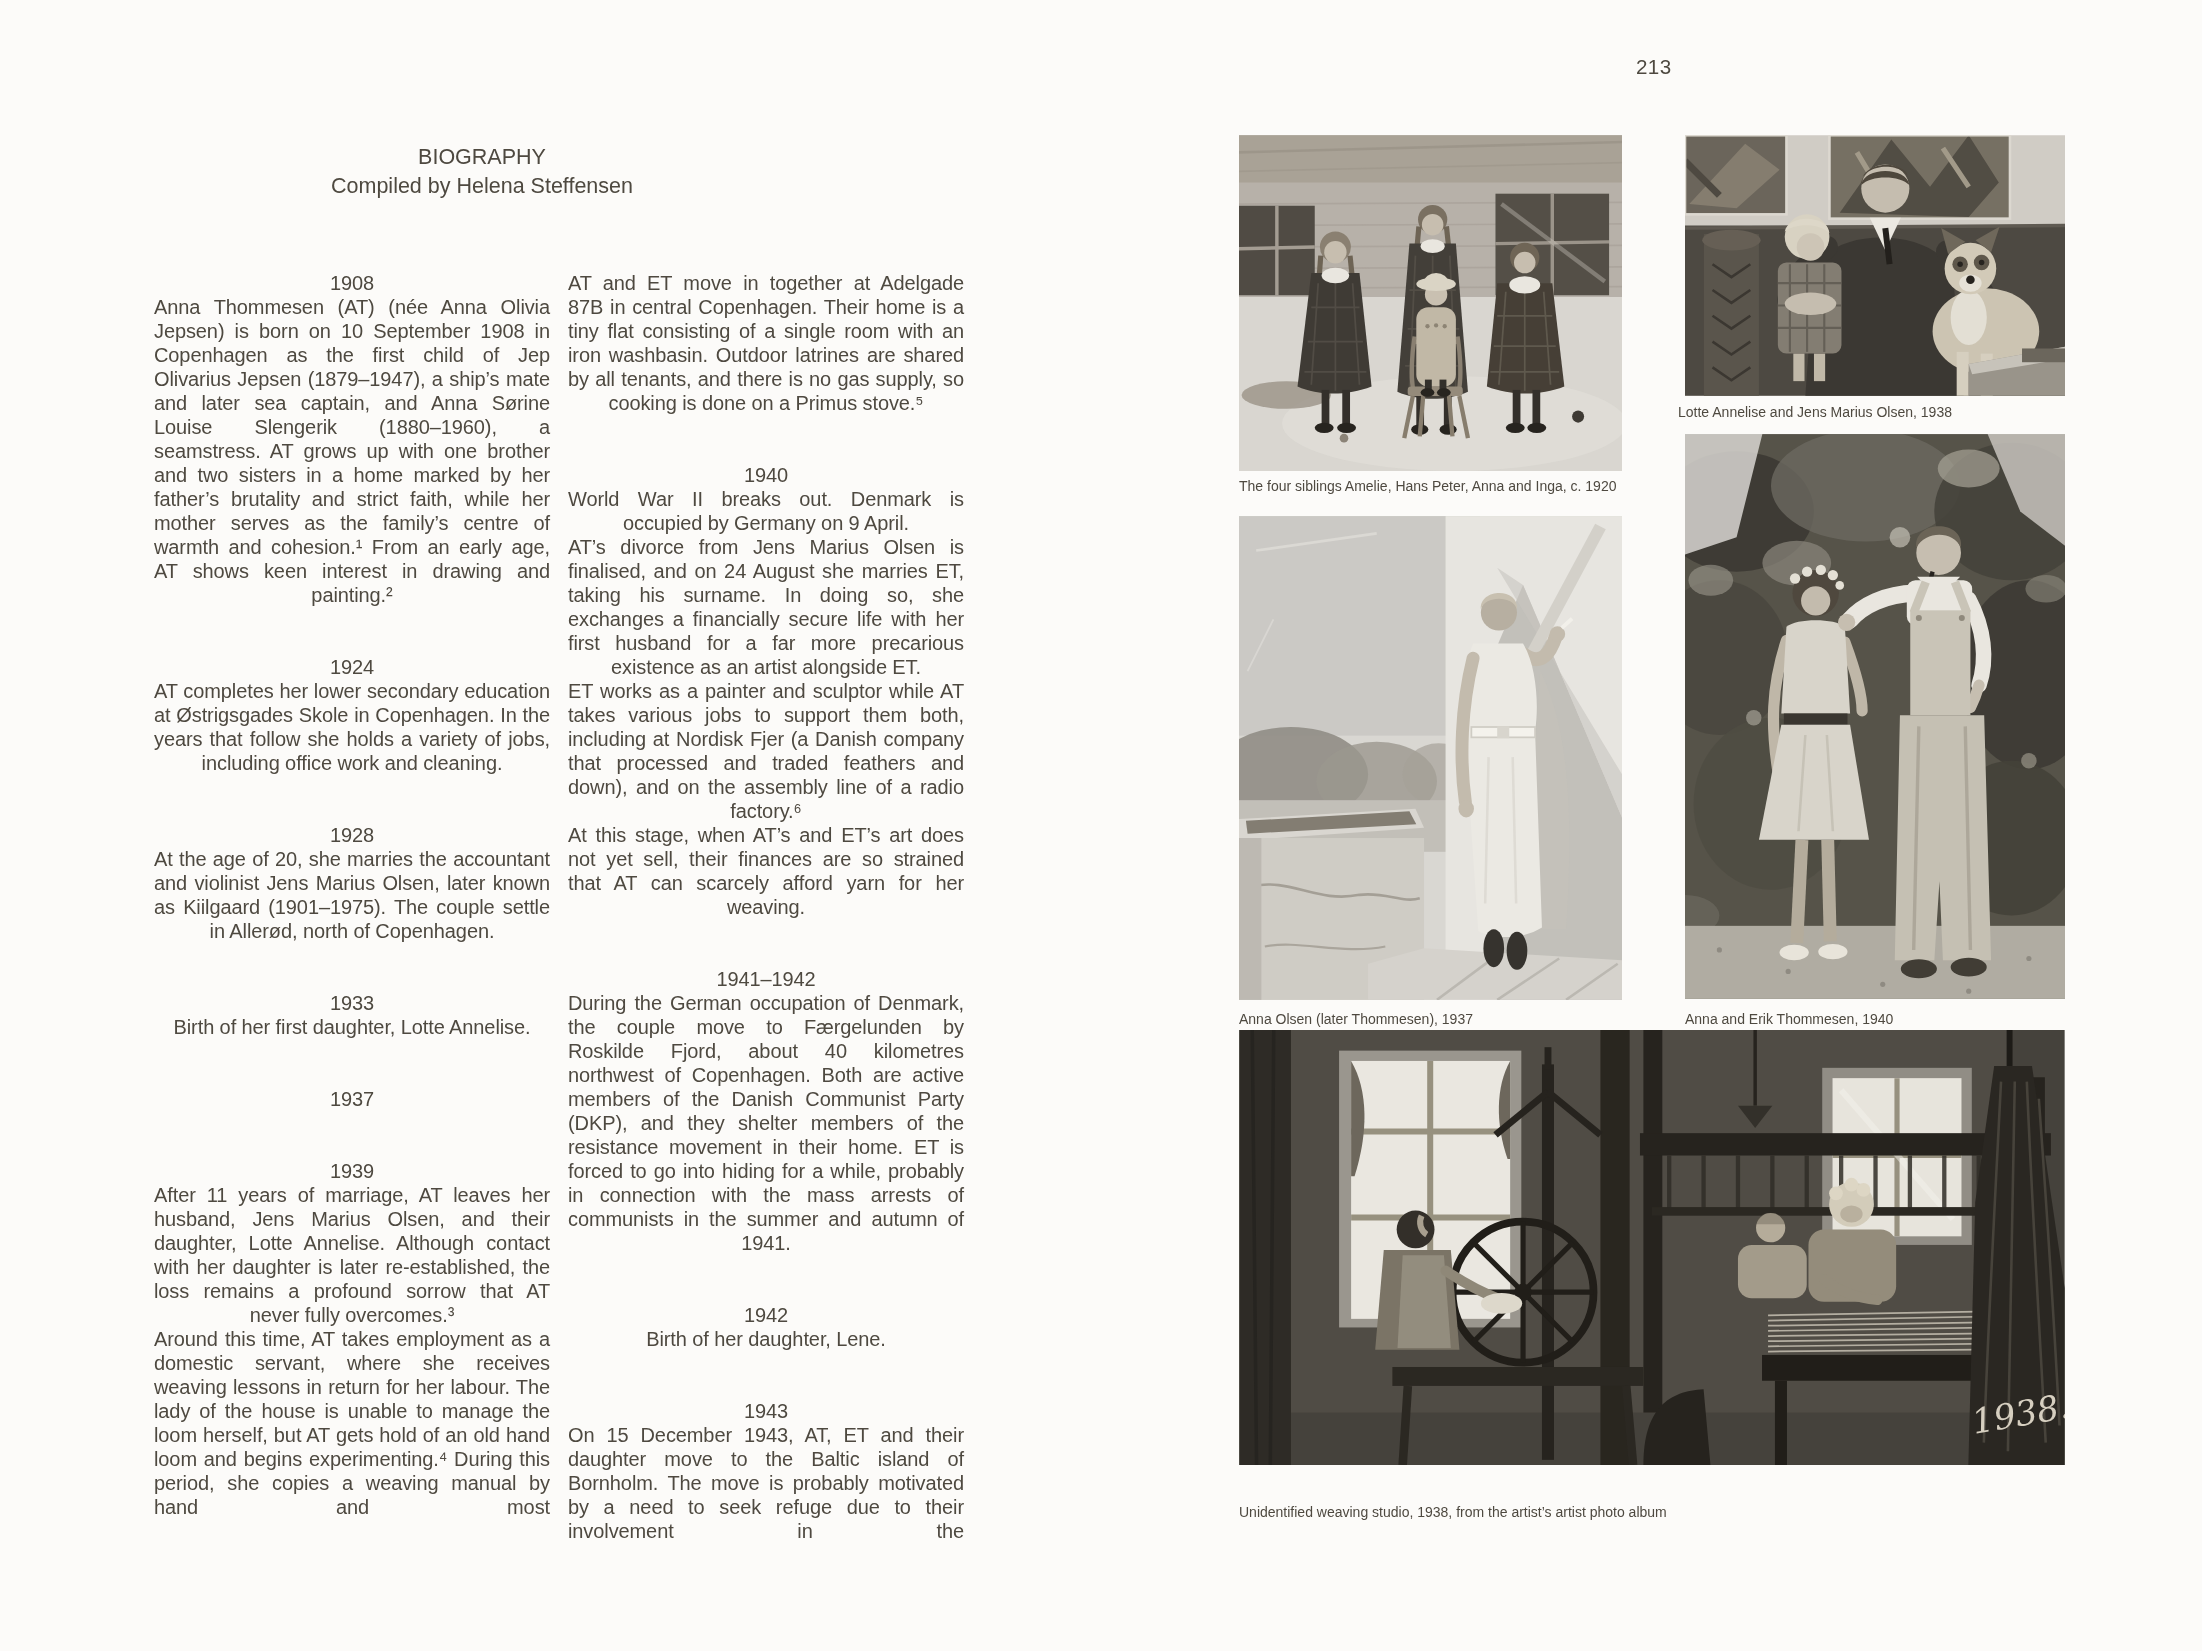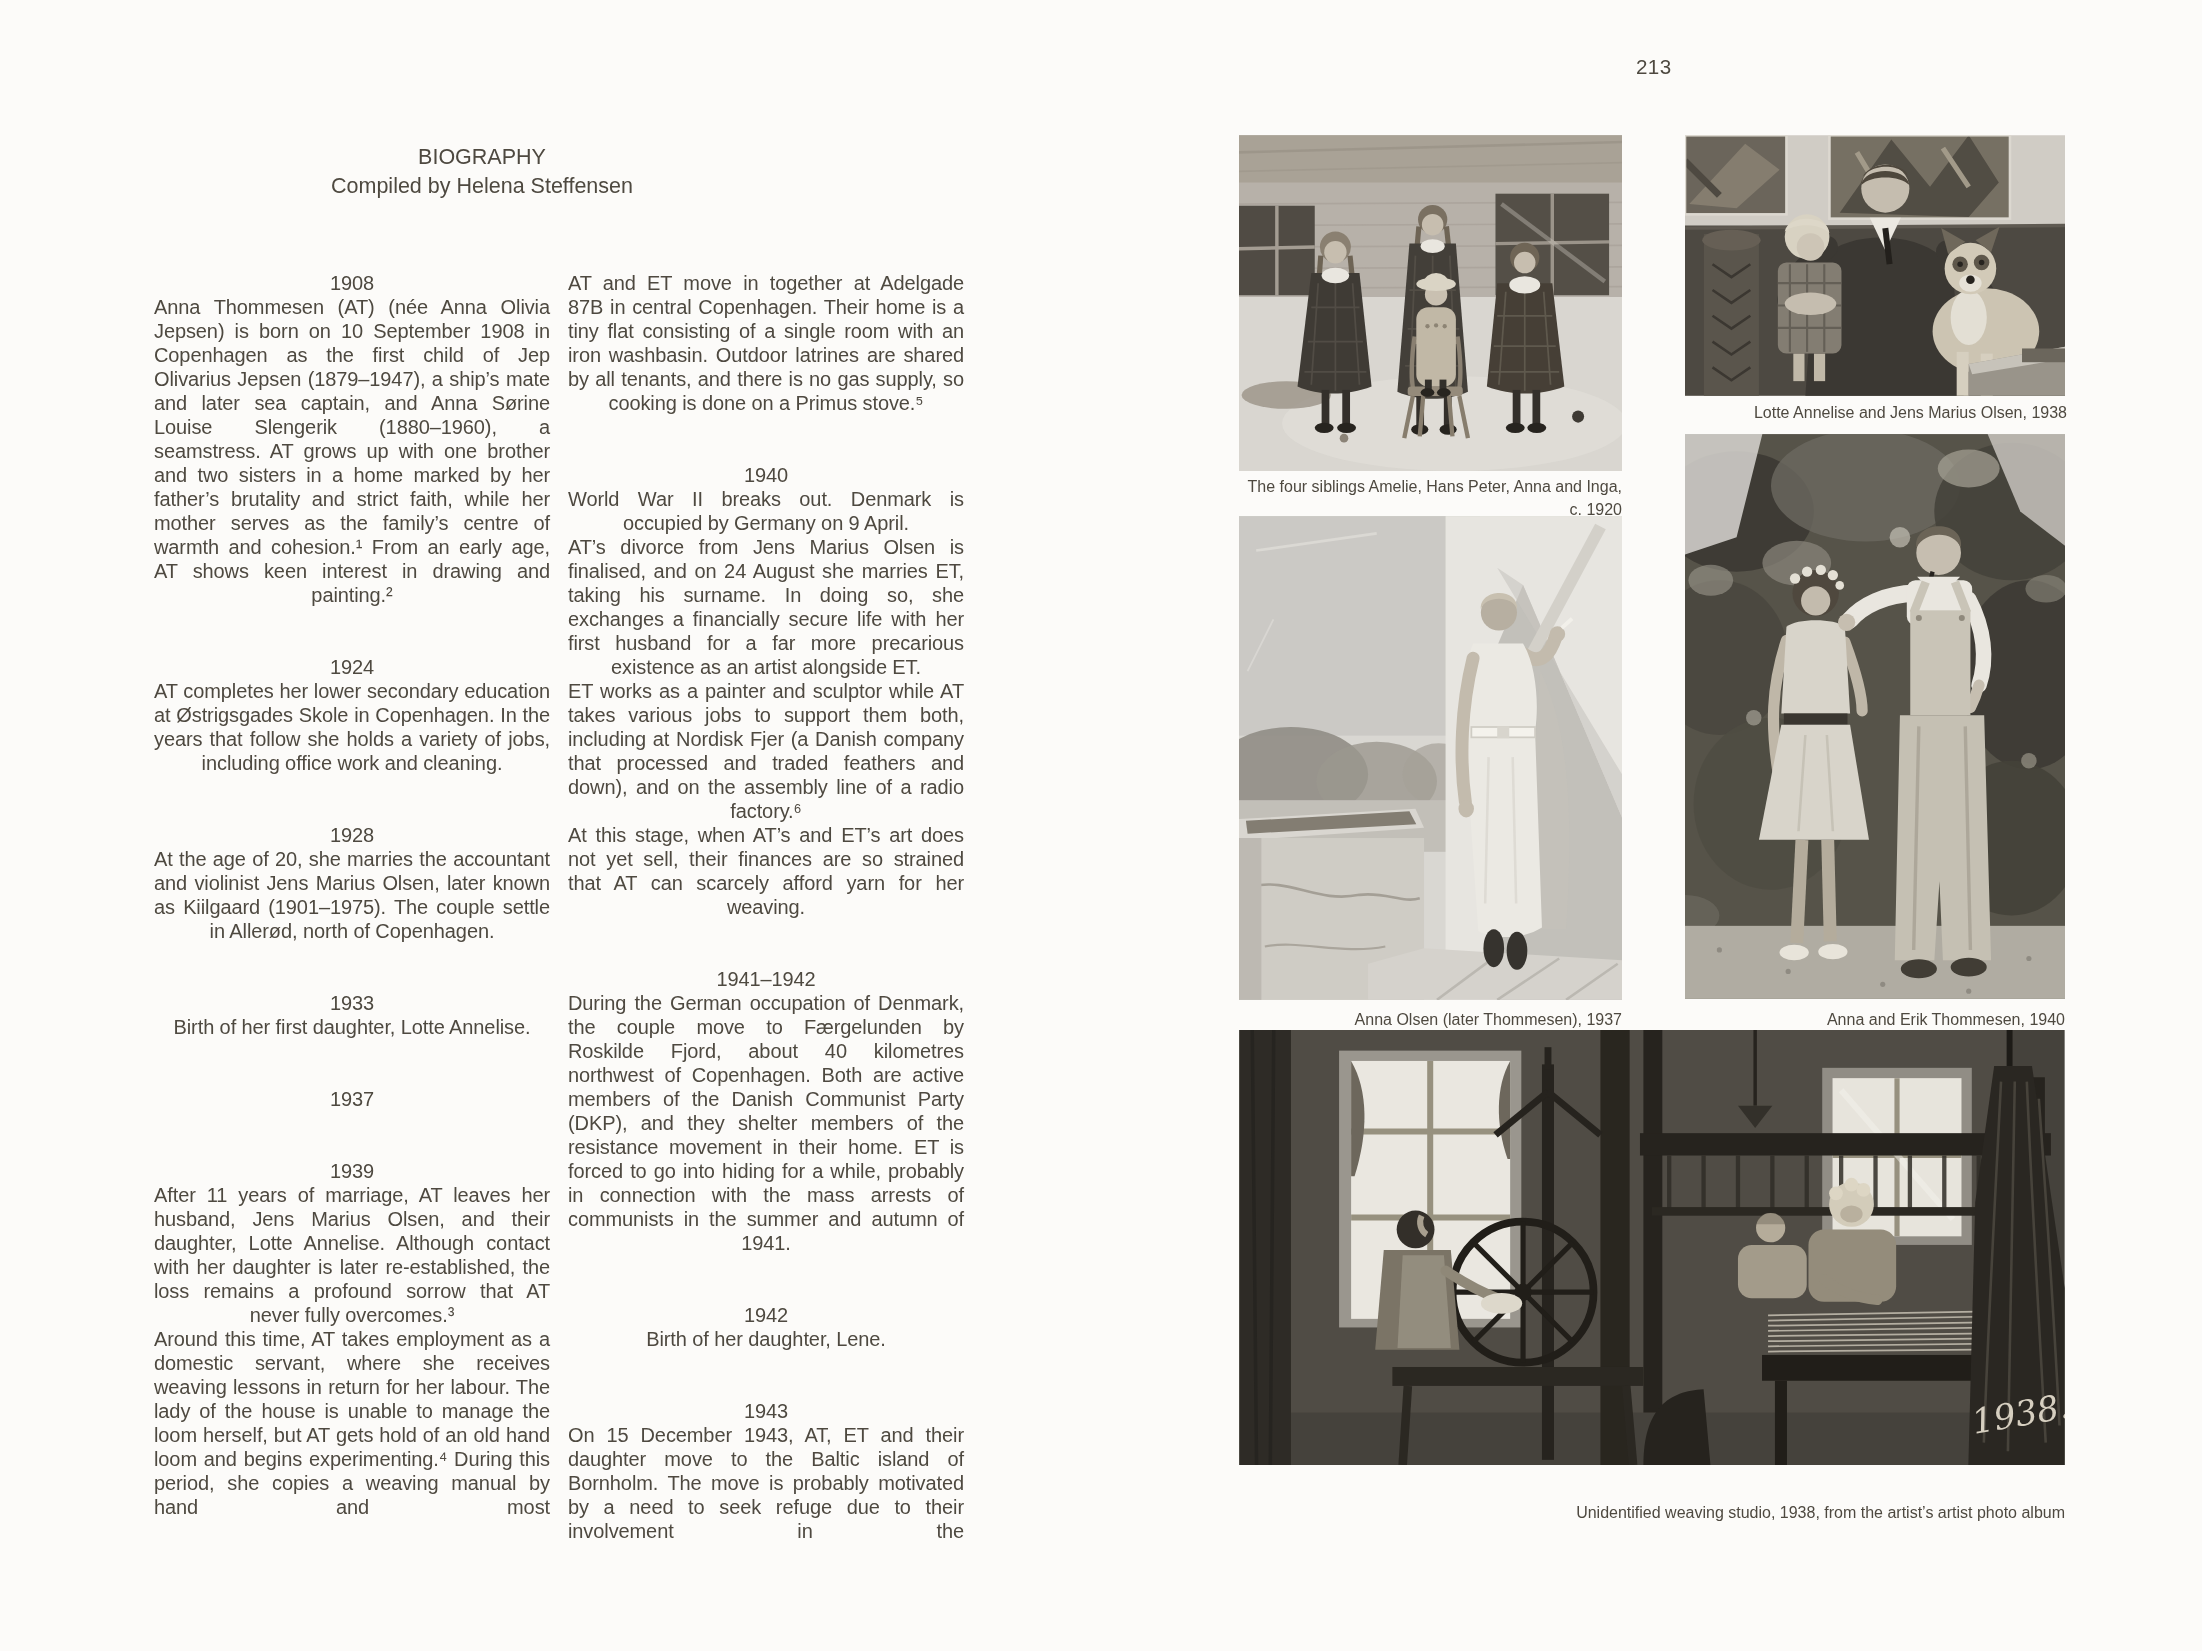--- a/index.html
+++ b/index.html
@@ -33,21 +33,21 @@
   .para{margin:0;text-align:justify;text-align-last:center;}
   .para.center{text-align:center;}
   .para.cut{text-align-last:justify;}
   figure.photo{position:absolute;margin:0;padding:0;line-height:0;}
   .ph1{left:1239px;top:135px;}
   .ph2{left:1685px;top:135px;}
   .ph3{left:1239px;top:516px;}
   .ph4{left:1685px;top:434px;}
   .ph5{left:1239px;top:1030px;}
   .caption{
-    position:absolute;font-size:16px;line-height:23px;text-align:right;
+    position:absolute;font-size:14px;line-height:23px;text-align:left;
     color:#4e4940;
   }
   .cap1{left:1239px;top:475px;width:383px;}
   .cap2{left:1678px;top:401px;width:389px;}
   .cap3{left:1239px;top:1008px;width:383px;}
   .cap4{left:1685px;top:1008px;width:380px;}
   .cap5{left:1239px;top:1501px;width:826px;}
 </style>
 </head>
 <body>

